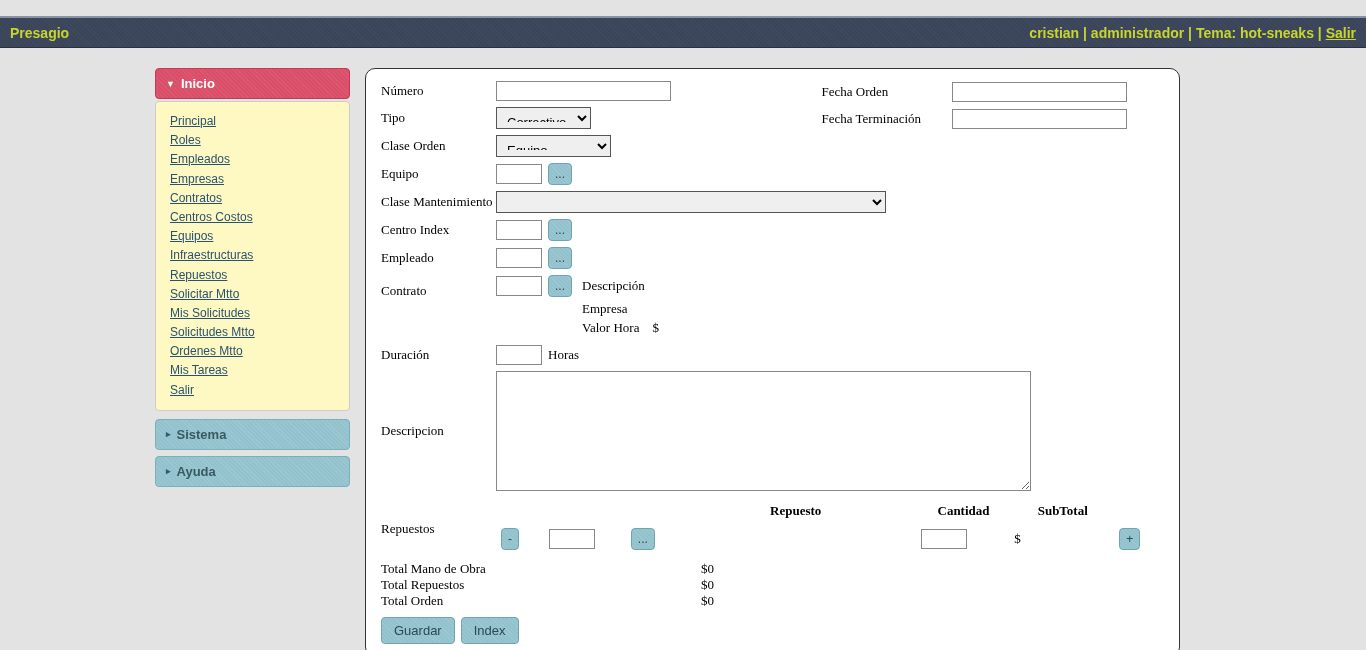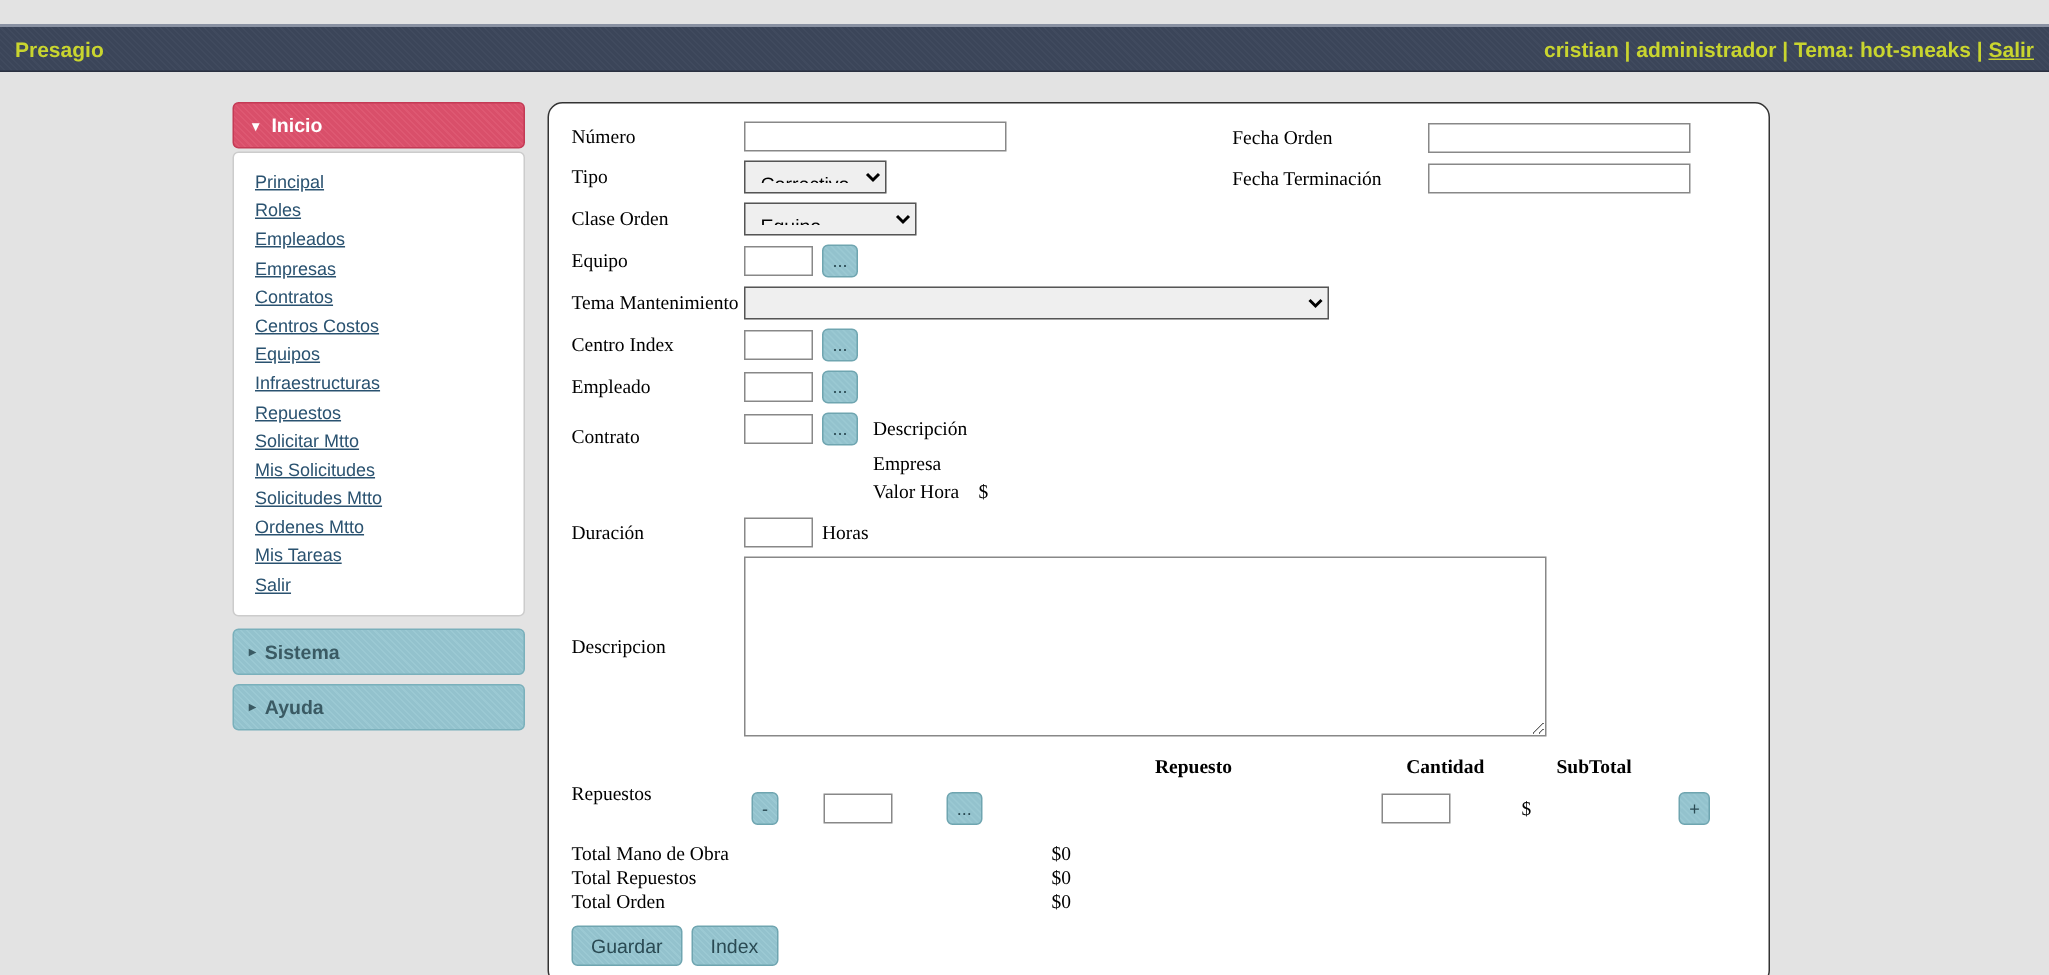--- a/index.html
+++ b/index.html
@@ -44,21 +44,21 @@
   border-color: #c43a55;
 }
 .accordion-header.collapsed {
   background: #93c2cd;
   background-image: repeating-linear-gradient(45deg, #93c2cd, #93c2cd 2px, #9bc9d3 2px, #9bc9d3 3px);
   color: #3a5a63;
   border-color: #7ab0bb;
 }
 .accordion-header .arrow-icon { font-size: 9px; }
 .accordion-body {
-  background: #ffffff;
+  background: #fef9c3;
   border: 1px solid #ccc;
   border-radius: 4px;
   padding: 10px 14px;
   margin-bottom: 8px;
 }
 .accordion-body a {
   display: block;
   color: #2a5270;
   text-decoration: underline;
   font-size: 12px;
@@ -187,21 +187,21 @@
       <select style="width:115px;">
         <option>Equipo</option>
       </select>
 
       <label>Equipo</label>
       <div class="lookup-row">
         <input type="text" value="" style="">
         <button class="btn small">...</button>
       </div>
 
-      <label>Tema Mantenimiento</label>
+      <label>Clase Mantenimiento</label>
       <select style="width:390px;">
         <option></option>
       </select>
 
       <label>Centro Index</label>
       <div class="lookup-row">
         <input type="text" value="" style="">
         <button class="btn small">...</button>
       </div>
 

